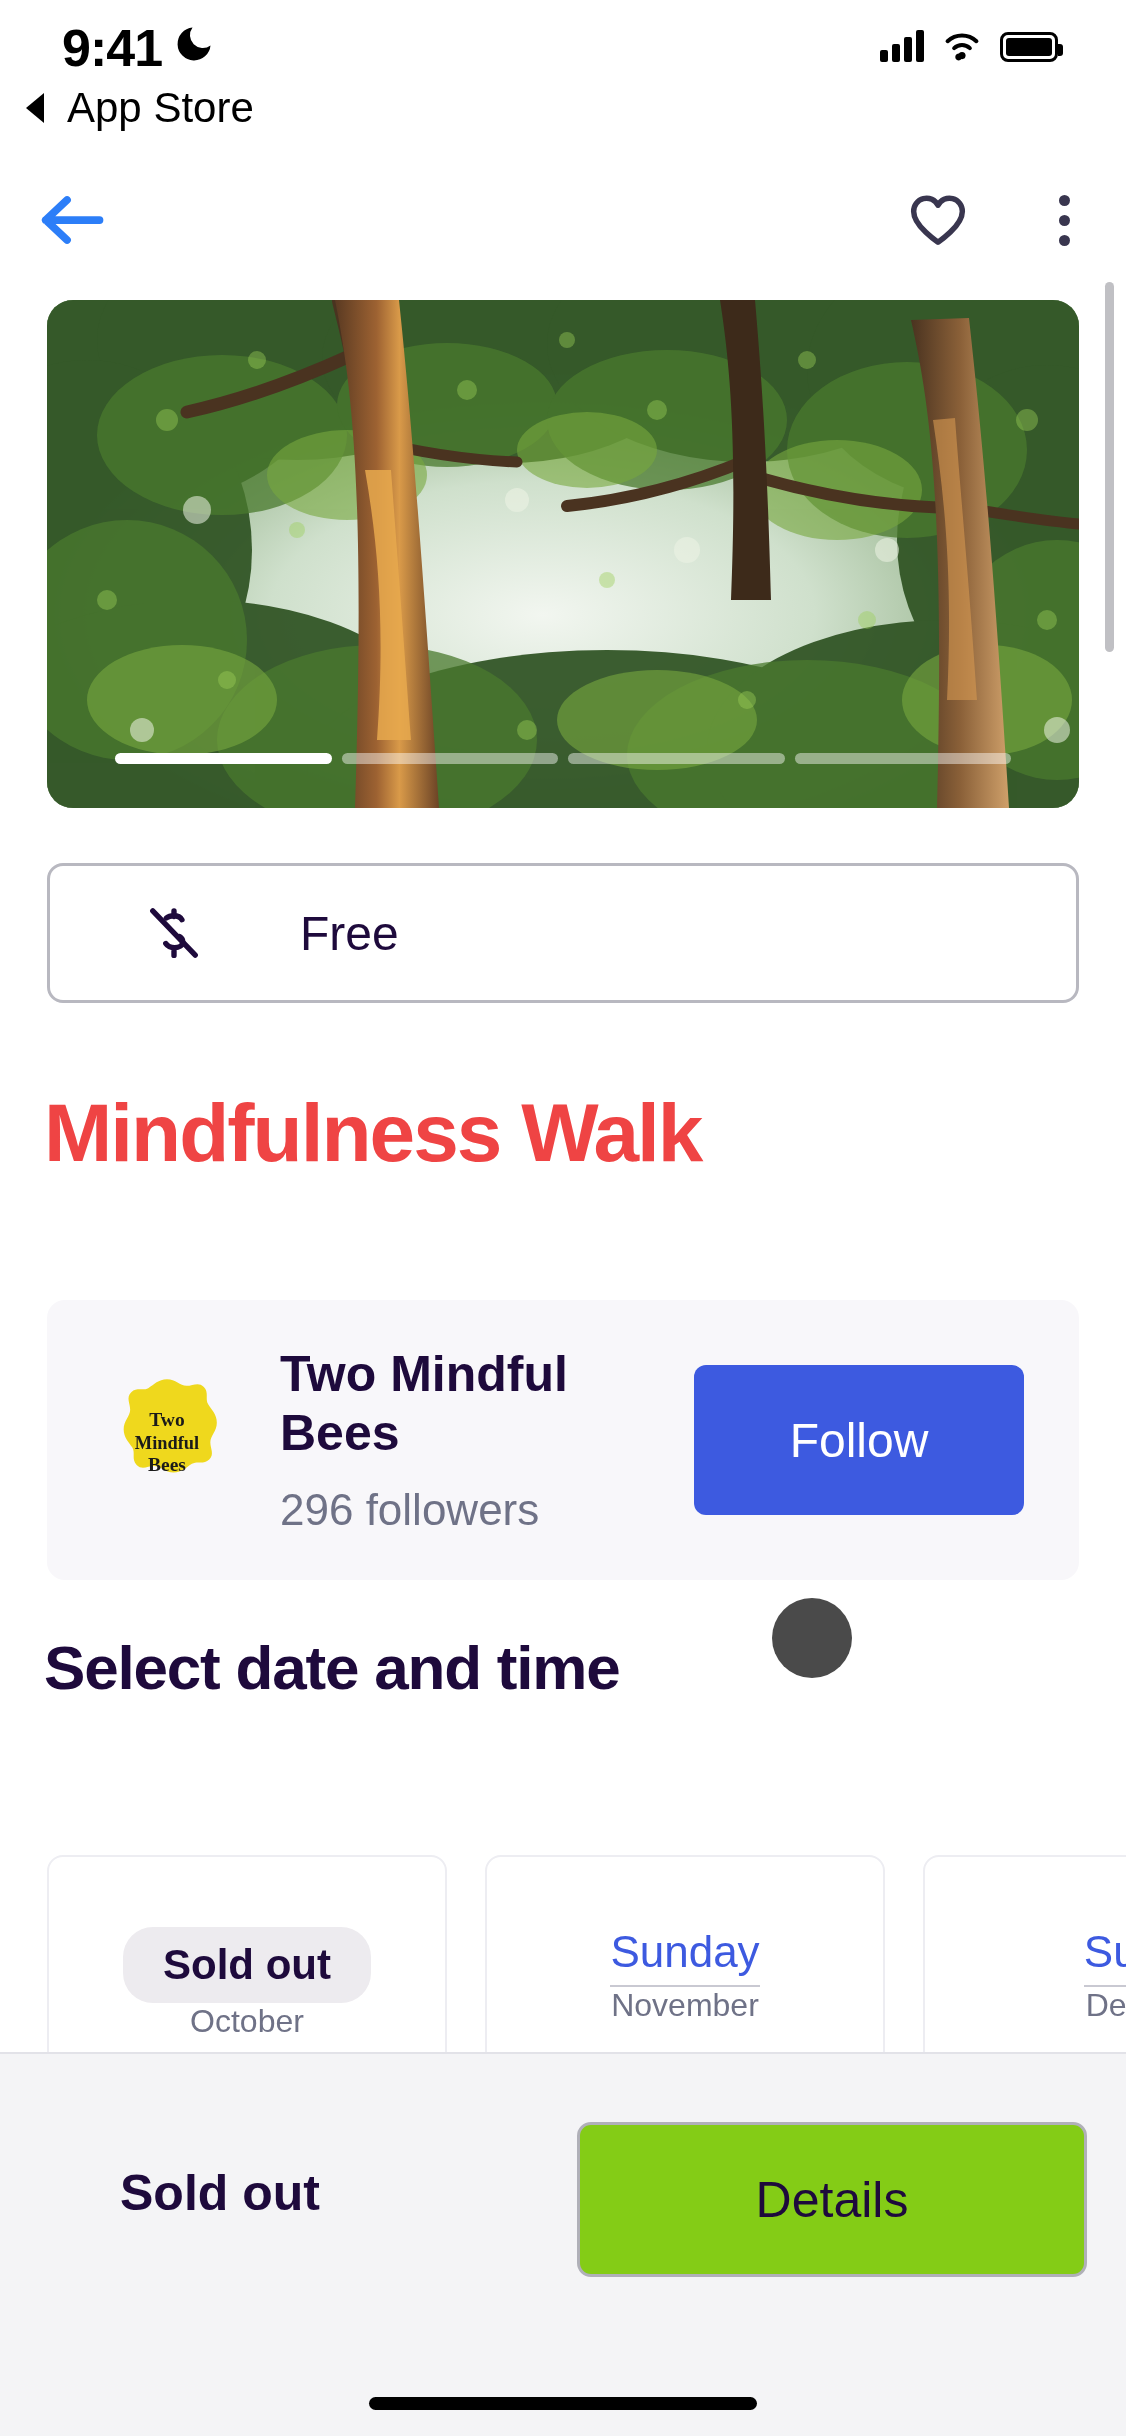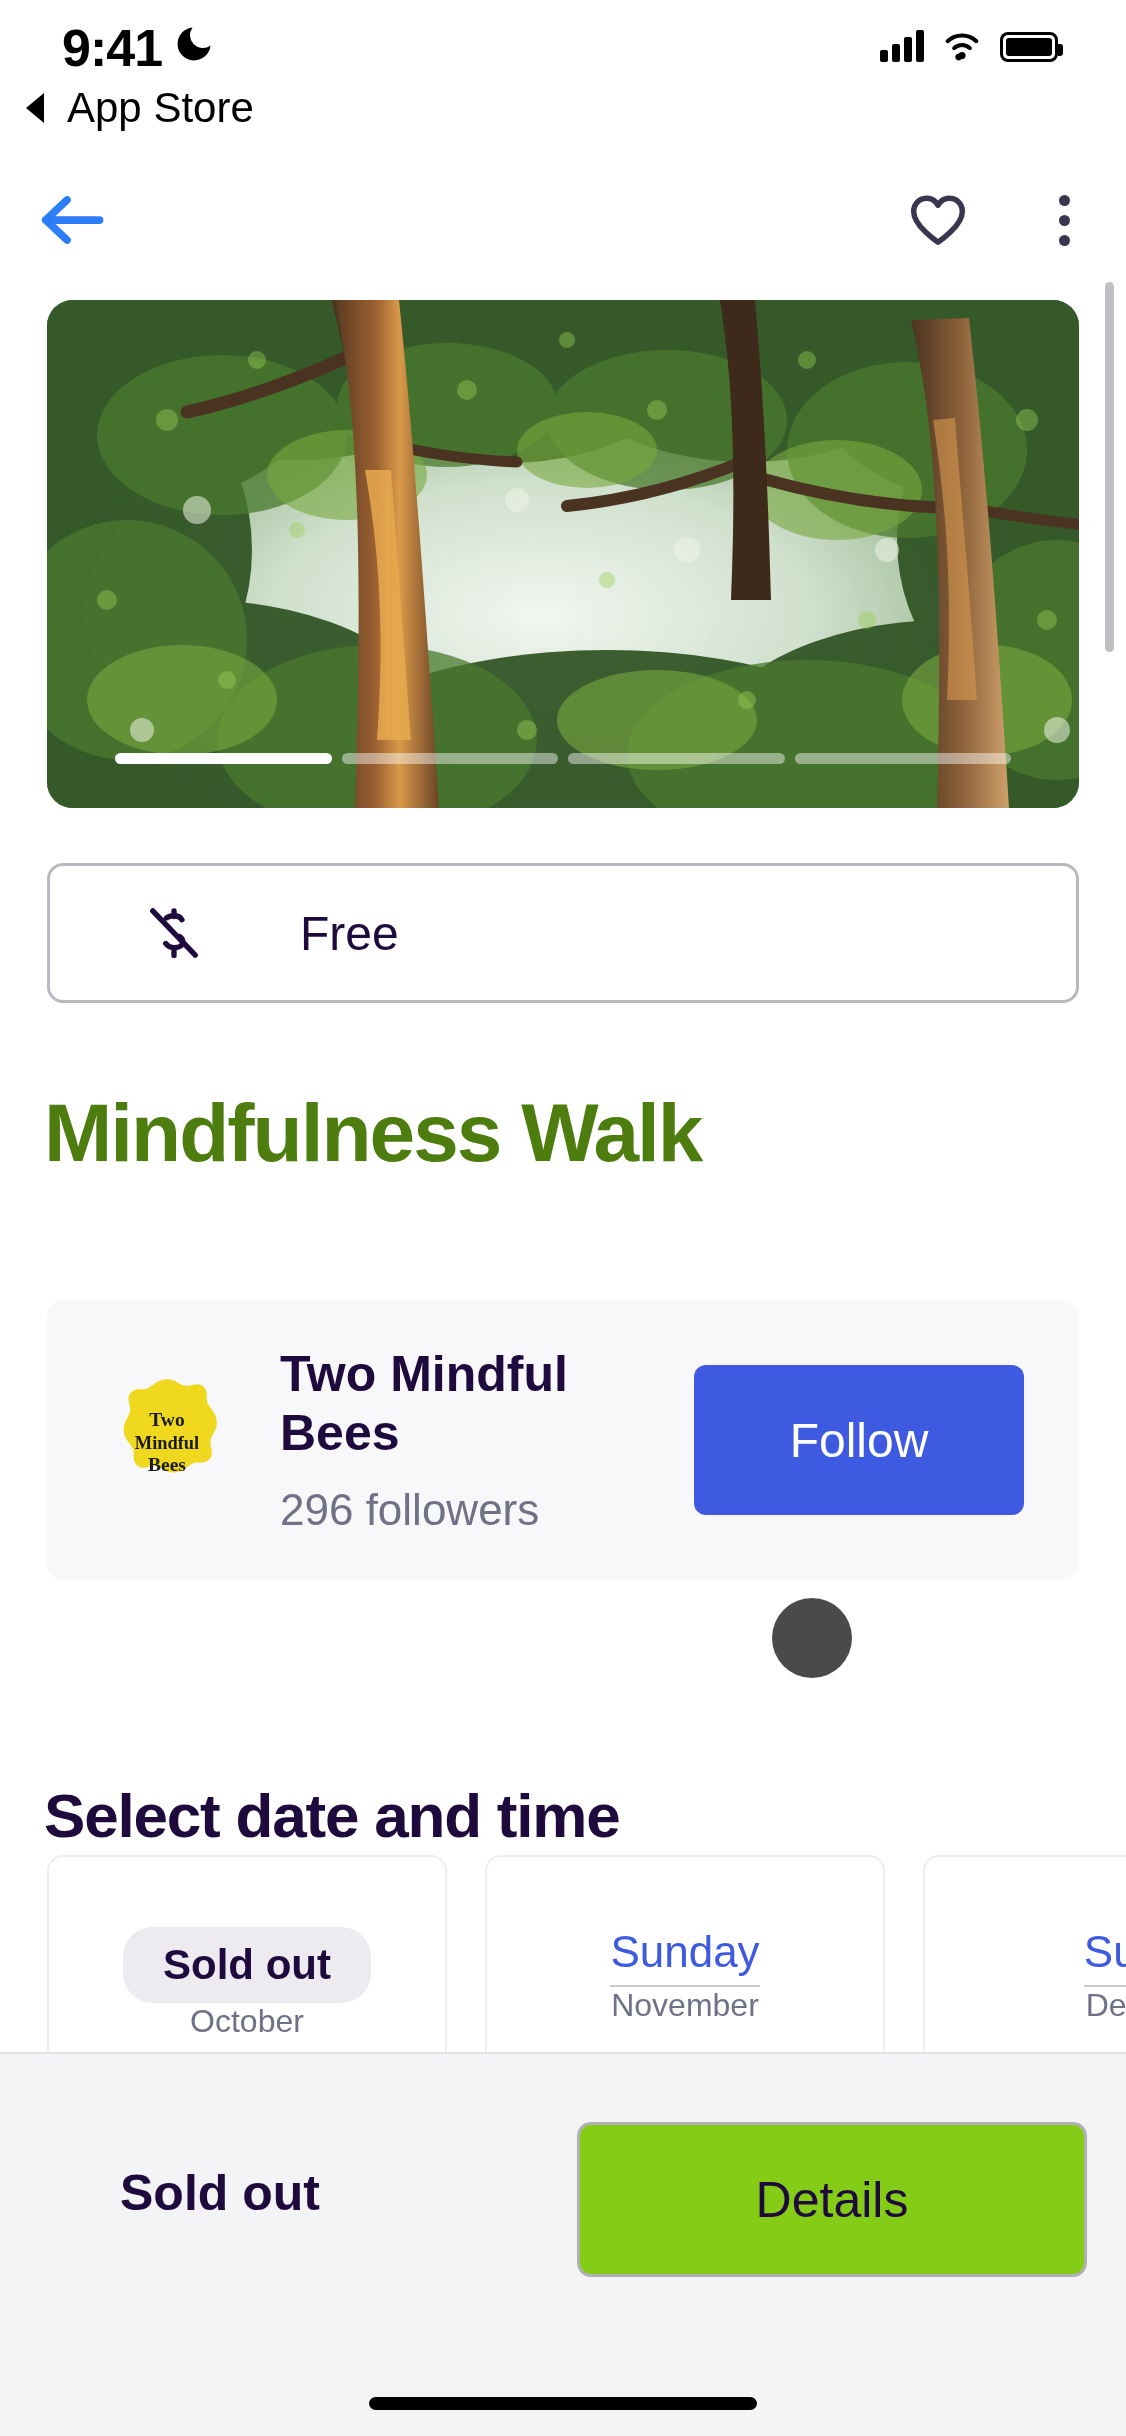--- a/index.html
+++ b/index.html
@@ -78,21 +78,21 @@
     position:absolute; left:47px; top:863px; width:1032px; height:140px;
     border:3px solid #b8b8c0; border-radius:16px; background:#fff;
     display:flex; align-items:center;
   }
   .free-ico { margin-left:90px; width:68px; height:68px; display:flex; align-items:center; justify-content:center; }
   .free-label { margin-left:92px; font-size:48px; font-weight:500; color:#1E0A3C; }
 
   
   .event-title {
     position:absolute; left:44px; top:1090px; width:1040px;
-    font-size:82px; font-weight:800; letter-spacing:-2px; color:#4d7c0f;
+    font-size:82px; font-weight:800; letter-spacing:-2px; color:#ef4444;
     line-height:1.05;
   }
 
   
   .org-card {
     position:absolute; left:47px; top:1300px; width:1032px; height:280px;
     background:#F8F7FA; border-radius:18px; display:flex; align-items:center;
   }
   .org-logo {
     margin-left:55px; width:130px; height:130px; position:relative; flex:none;
@@ -110,21 +110,21 @@
   }
 
   
   .touch-dot {
     position:absolute; left:772px; top:1598px; width:80px; height:80px;
     border-radius:50%; background:#4A4A4A;
   }
 
   
   .sec-heading {
-    position:absolute; left:44px; top:1780px;
+    position:absolute; left:44px; top:1632px;
     font-size:62px; font-weight:800; letter-spacing:-1.2px; color:#1E0A3C;
   }
 
   
   .date-row {
     position:absolute; left:47px; top:1855px; width:1100px; height:230px;
     display:flex; gap:38px; overflow:hidden;
   }
   .date-card {
     flex:none; width:400px; height:230px;

